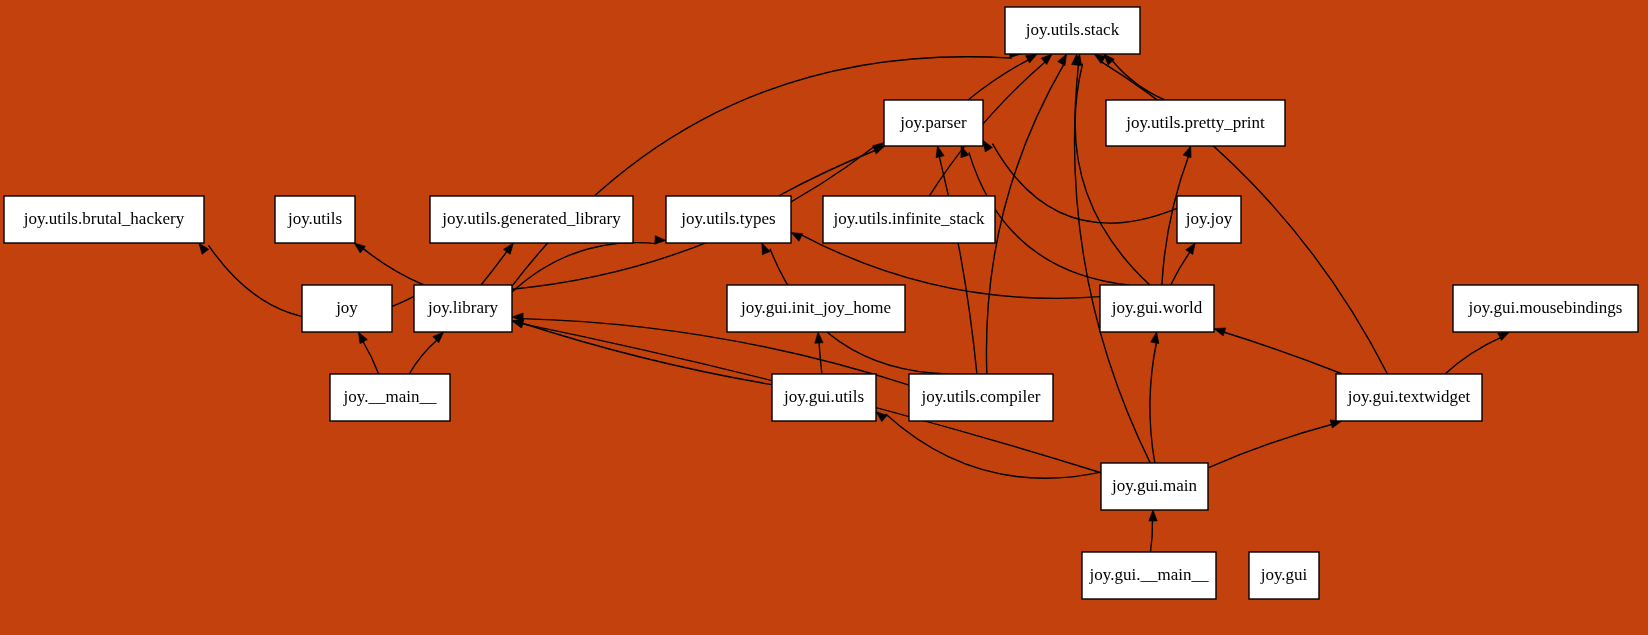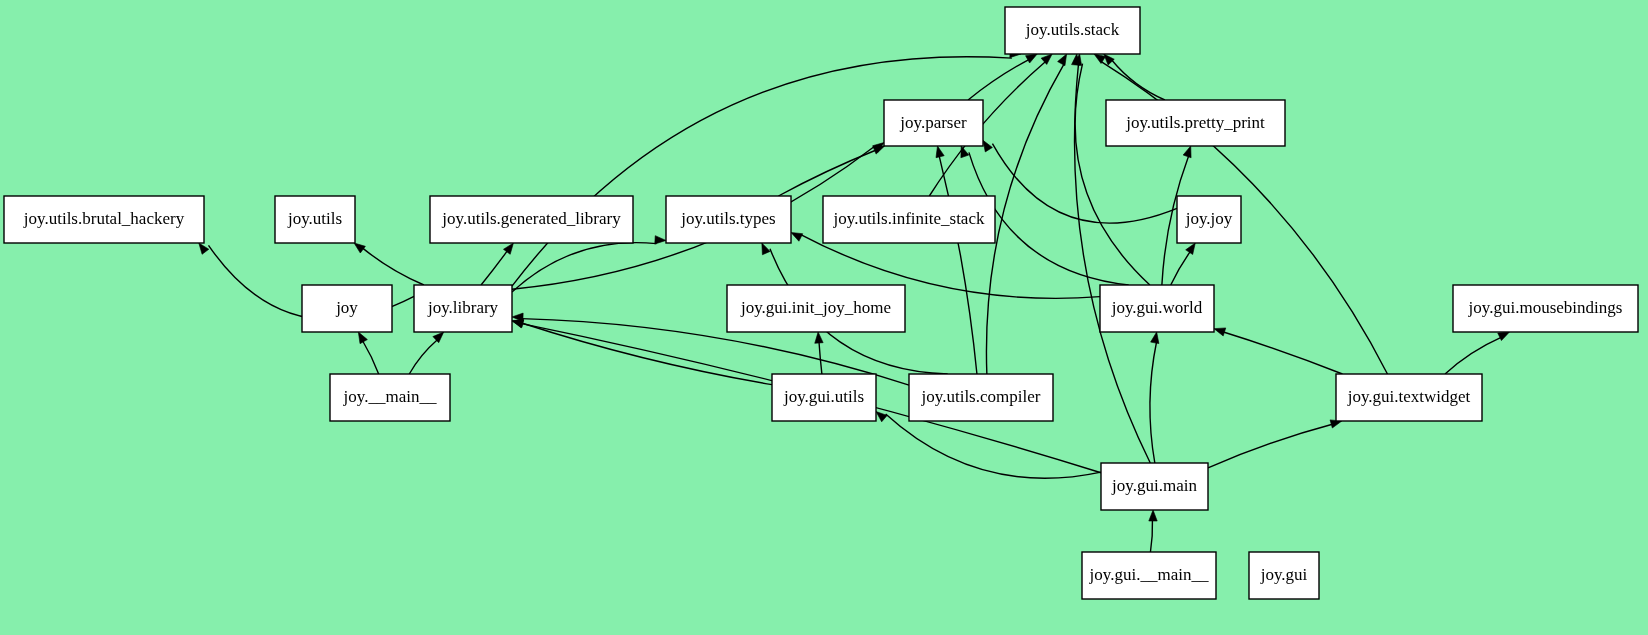--- a/index.html
+++ b/index.html
@@ -4,21 +4,21 @@
 <style>
   html, body {
     margin: 0;
     padding: 0;
     background: #ffffff;
   }
   #graph-root {
     position: relative;
     width: 1648px;
     height: 635px;
-    background: #86efac;
+    background: #c2410c;
     overflow: hidden;
     font-family: "Liberation Serif", "DejaVu Serif", serif;
   }
   #graph-svg {
     position: absolute;
     left: 0;
     top: 0;
     width: 1648px;
     height: 635px;
   }

